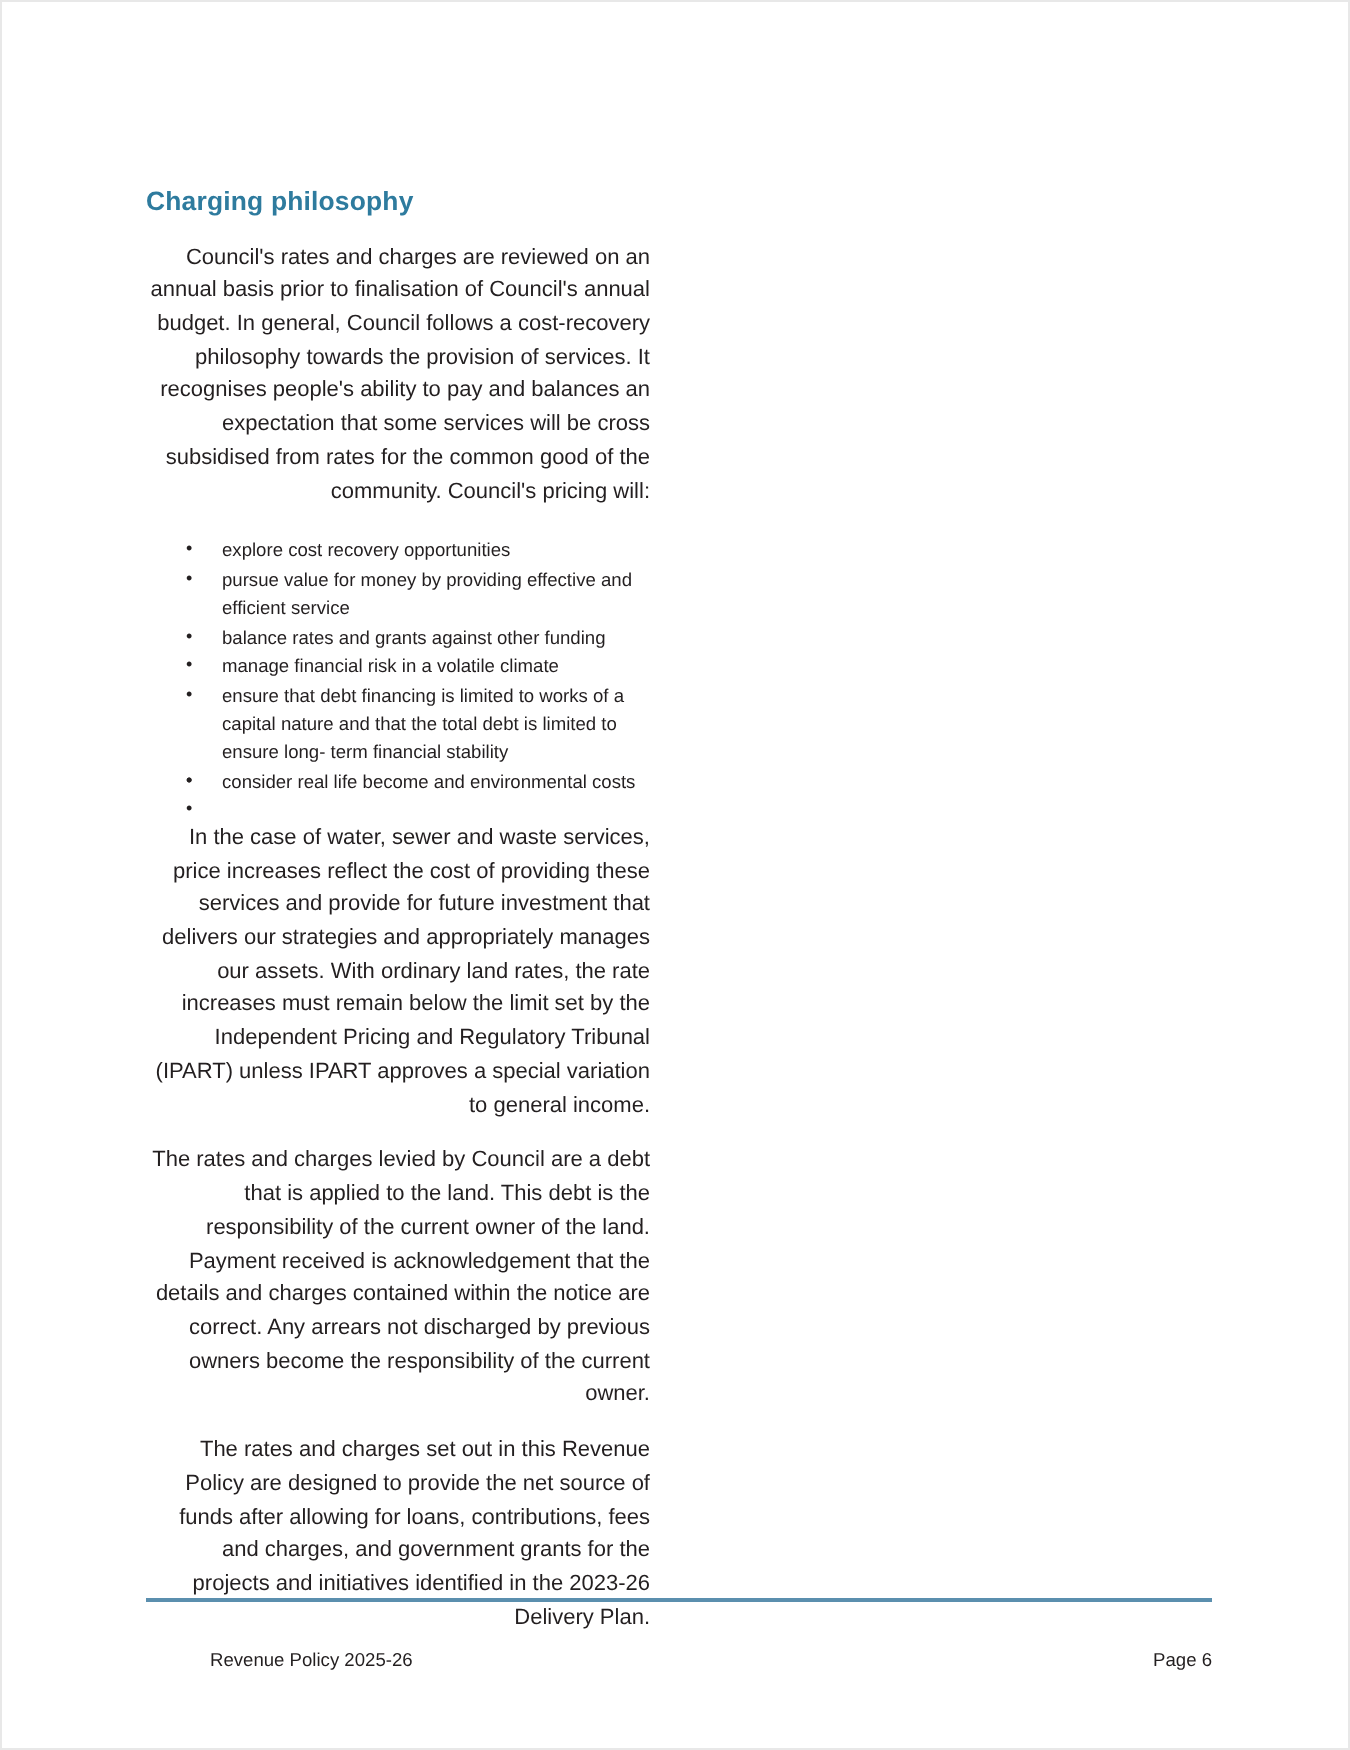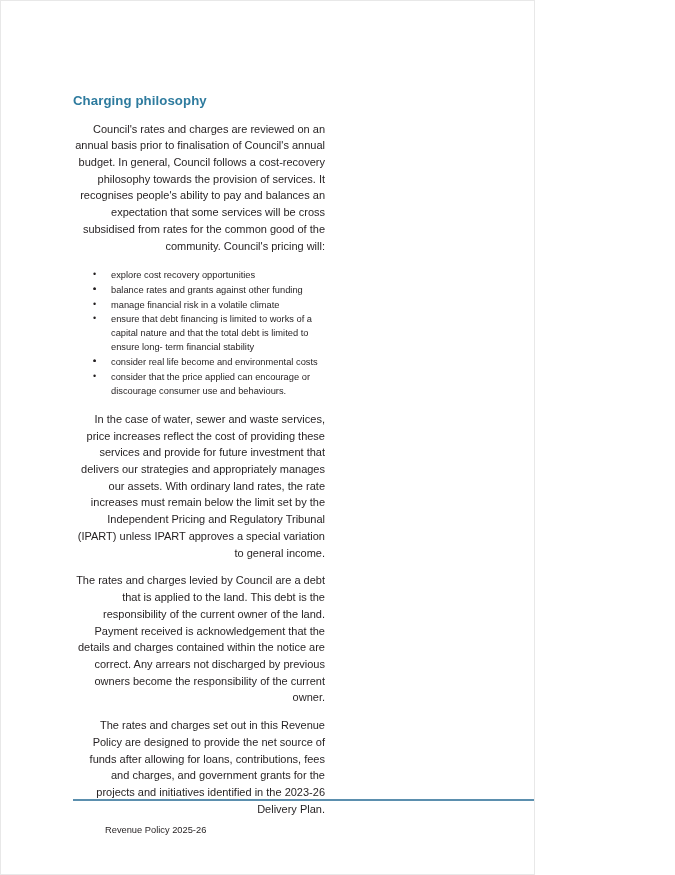--- a/index.html
+++ b/index.html
@@ -10,21 +10,21 @@
     width: 675px;
     height: 875px;
     background: #ffffff;
     font-family: "Liberation Sans", sans-serif;
     -webkit-font-smoothing: antialiased;
   }
 
   .page {
     position: relative;
     box-sizing: border-box;
-    width: 535px;
+    width: 675px;
     height: 875px;
     background: #ffffff;
     border: 1px solid #e8e8e8;
     overflow: hidden;
   }
 
   .content {
     position: absolute;
     left: 72px;
     top: 92px;
@@ -120,20 +120,21 @@
       <p class="body-text">Council's rates and charges are reviewed on an annual basis prior to finalisation of Council's annual budget. In general, Council follows a cost-recovery philosophy towards the provision of services. It recognises people's ability to pay and balances an expectation that some services will be cross subsidised from rates for the common good of the community. Council's pricing will:</p>
     </div>
 
     <ul class="bullet-list">
       <li class="bullet-item">
         <span class="bullet-dot">•</span>
         <span>explore cost recovery opportunities</span>
       </li>
       <li class="bullet-item">
         <span class="bullet-dot">•</span>
+        <span>pursue value for money by providing effective and efficient service</span>
       </li>
       <li class="bullet-item">
         <span class="bullet-dot">•</span>
         <span>balance rates and grants against other funding</span>
       </li>
       <li class="bullet-item">
         <span class="bullet-dot">•</span>
         <span>manage financial risk in a volatile climate</span>
       </li>
       <li class="bullet-item">
@@ -142,21 +143,20 @@
       </li>
       <li class="bullet-item">
         <span class="bullet-dot">•</span>
       </li>
       <li class="bullet-item">
         <span class="bullet-dot">•</span>
         <span>consider real life become and environmental costs</span>
       </li>
       <li class="bullet-item">
         <span class="bullet-dot">•</span>
-        <span>consider that the price applied can encourage or discourage consumer use and behaviours.</span>
       </li>
     </ul>
 
     <p class="body-text">In the case of water, sewer and waste services, price increases reflect the cost of providing these services and provide for future investment that delivers our strategies and appropriately manages our assets. With ordinary land rates, the rate increases must remain below the limit set by the Independent Pricing and Regulatory Tribunal (IPART) unless IPART approves a special variation to general income.</p>
 
     <p class="body-text">The rates and charges levied by Council are a debt that is applied to the land. This debt is the responsibility of the current owner of the land. Payment received is acknowledgement that the details and charges contained within the notice are correct. Any arrears not discharged by previous owners become the responsibility of the current owner.</p>
 
     <p class="body-text">The rates and charges set out in this Revenue Policy are designed to provide the net source of funds after allowing for loans, contributions, fees and charges, and government grants for the projects and initiatives identified in the 2023-26 Delivery Plan.</p>
 
 

